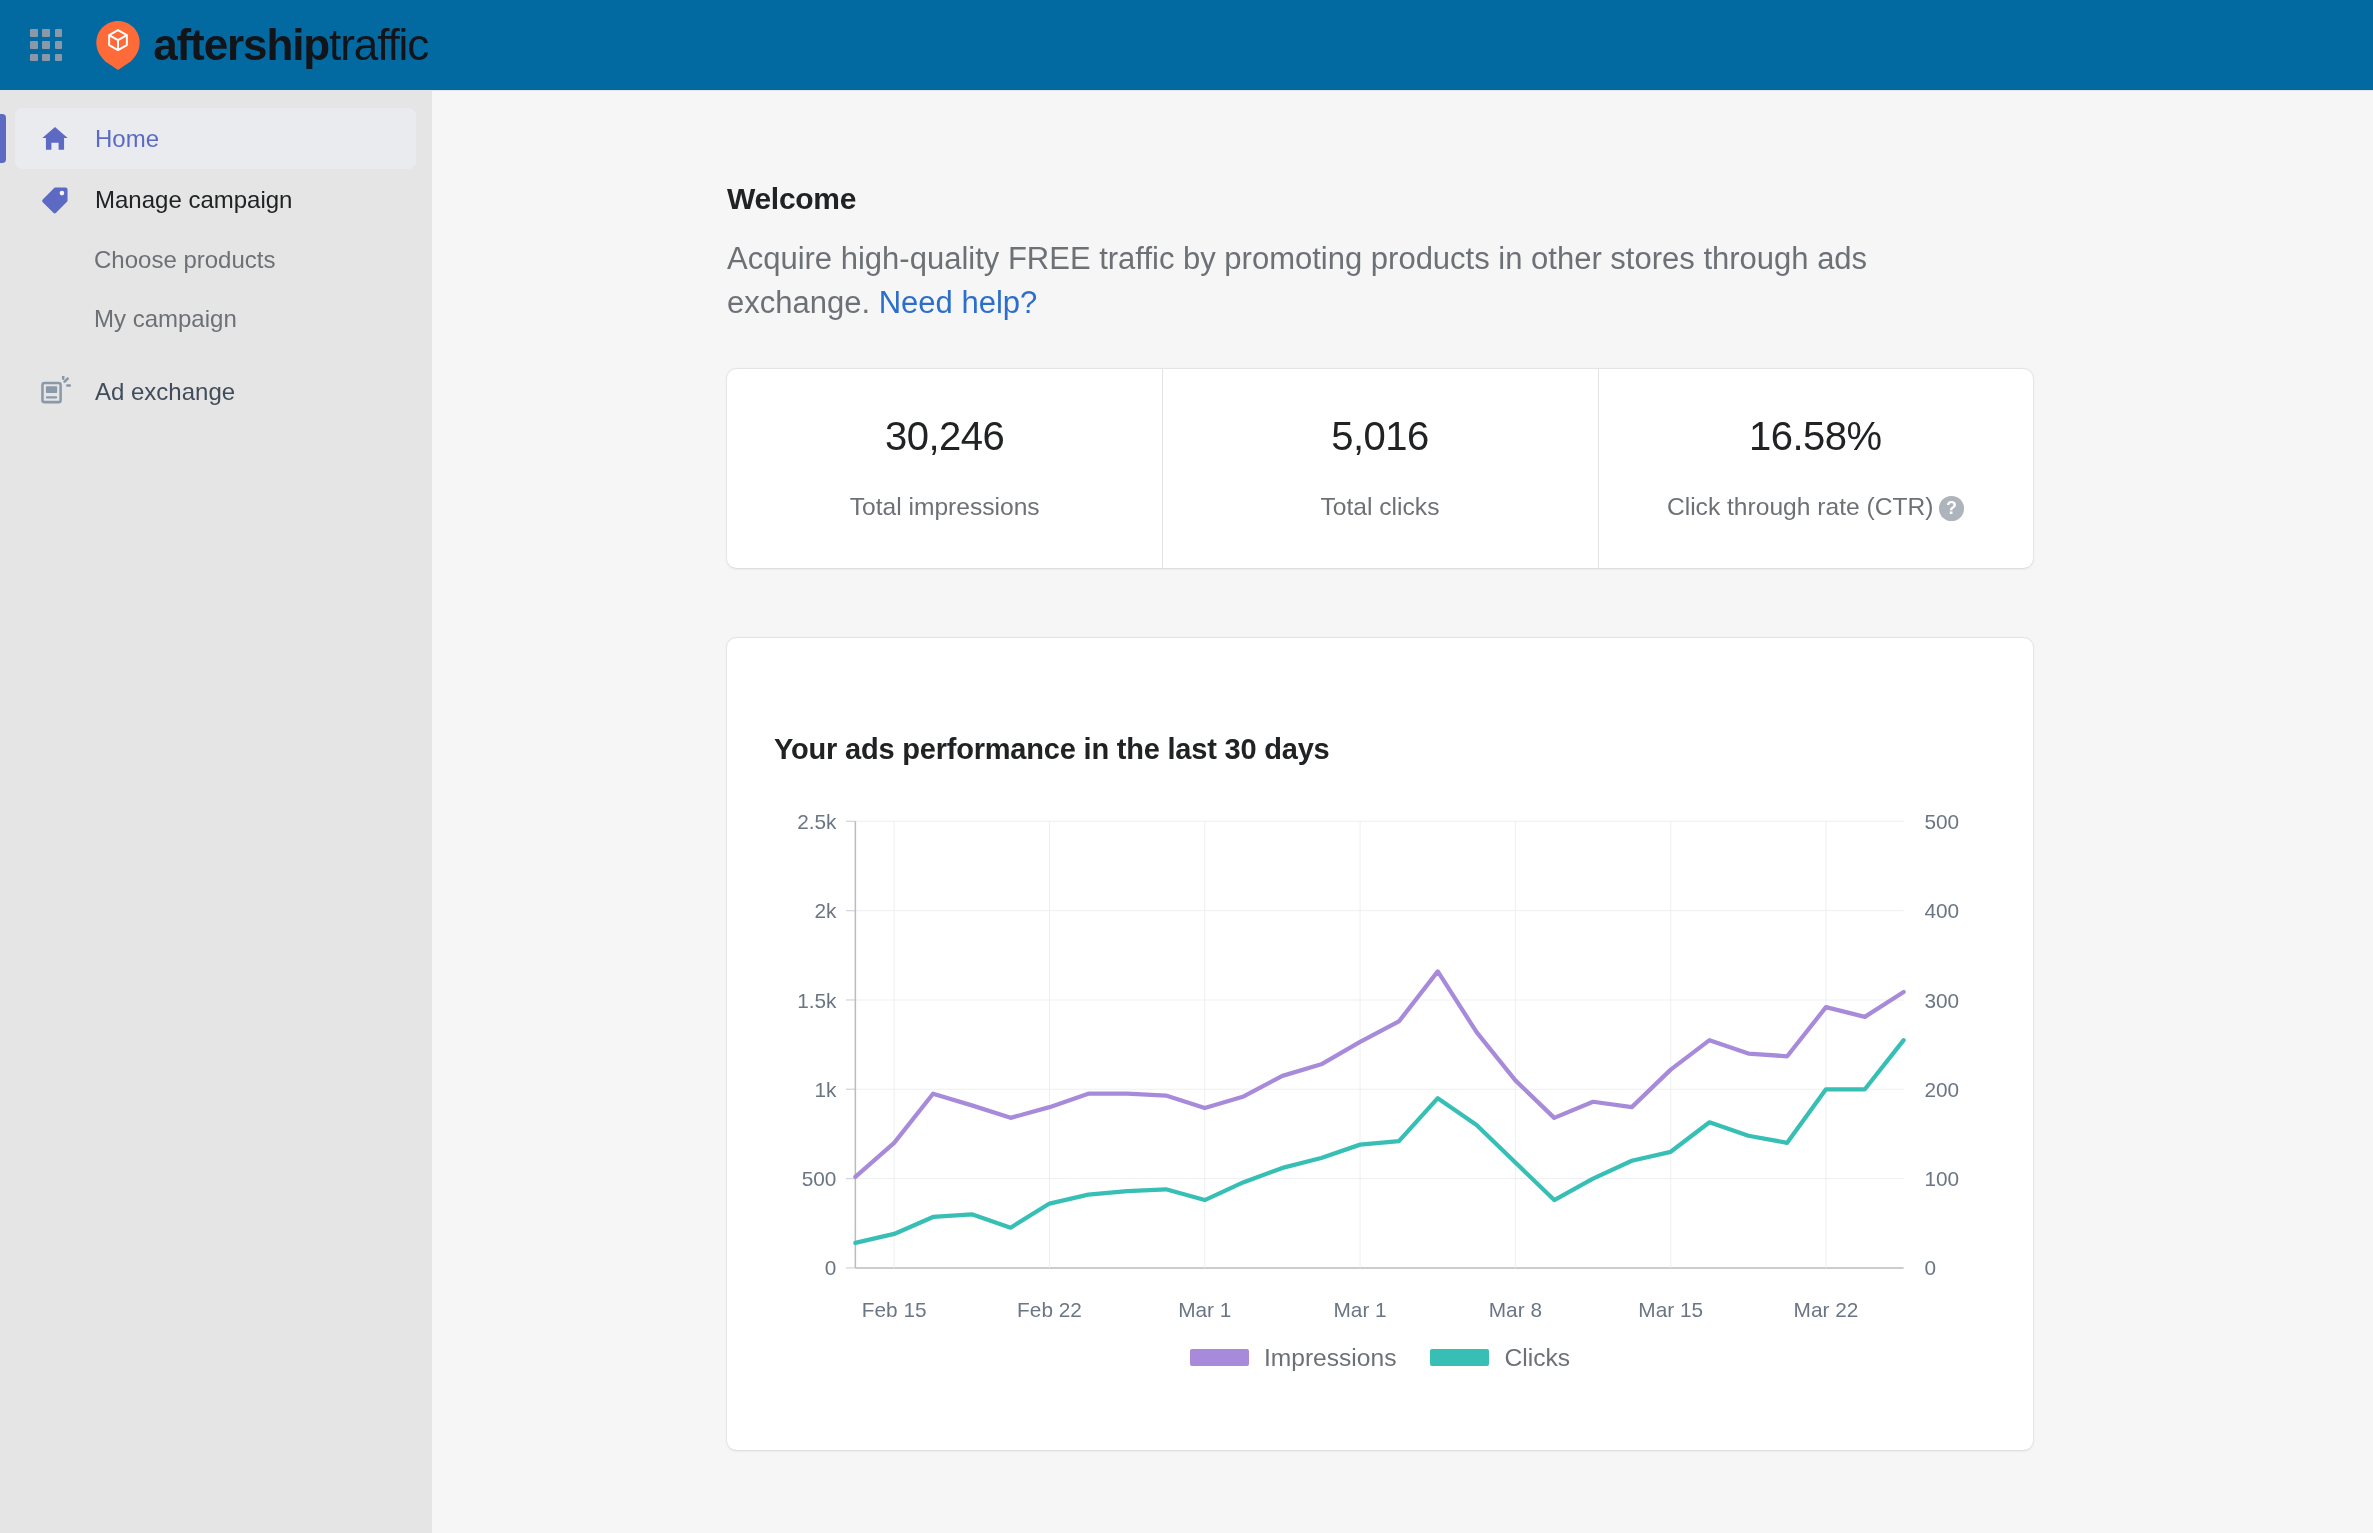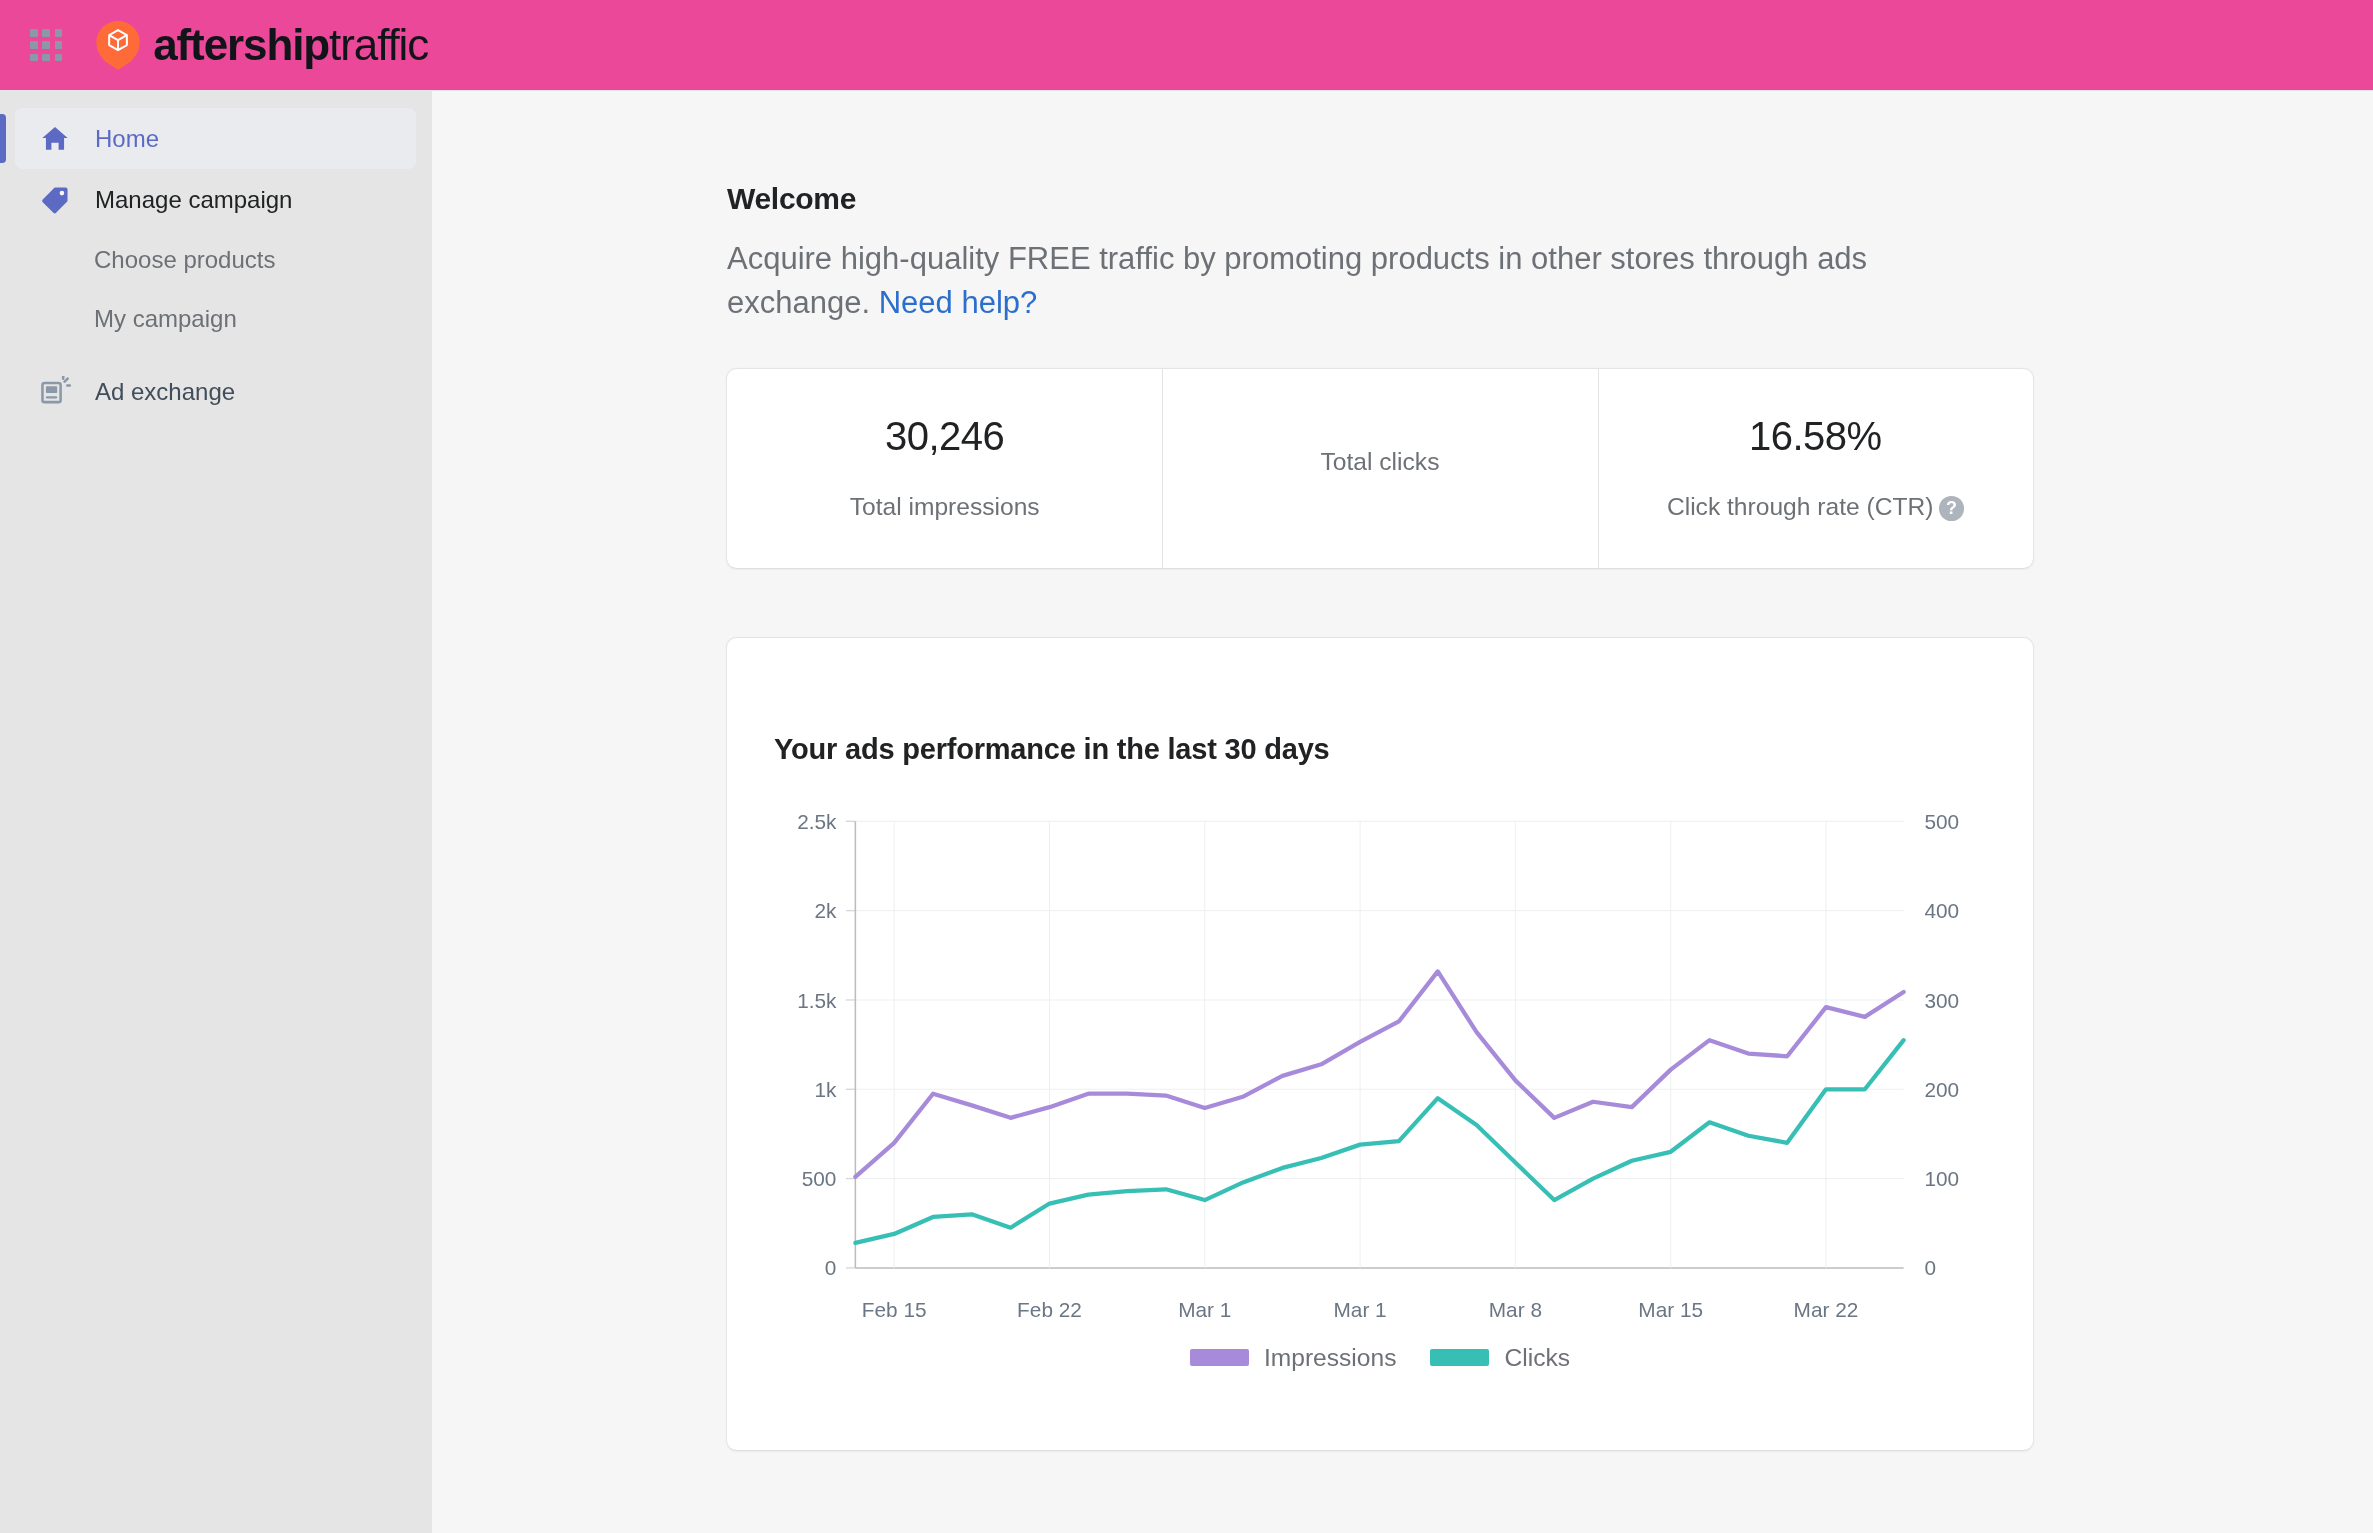--- a/index.html
+++ b/index.html
@@ -7,21 +7,21 @@
     width: 2373px; height: 1533px;
     background: #ffffff;
     font-family: "Liberation Sans", sans-serif;
     overflow: hidden;
   }
   .app { display: flex; flex-direction: column; width: 2373px; height: 1533px; }
 
   
   .topbar {
     height: 91px; flex: 0 0 91px;
-    background: #ec4899;
+    background: #0369a1;
     border-bottom: 0.9px solid #e3e5e8;
     display: flex; align-items: center;
     padding-left: 30px;
   }
   .grid-icon {
     width: 32px; height: 32px;
     display: grid;
     grid-template-columns: repeat(3, 7.6px);
     grid-template-rows: repeat(3, 7.6px);
     gap: 4.7px;
@@ -217,20 +217,21 @@
         </div>
 
         <div class="stats">
           <div class="stat">
             <div class="stat-value">30,246</div>
             <div class="stat-label">
               <span>Total impressions</span>
             </div>
           </div>
           <div class="stat">
+            <div class="stat-value">5,016</div>
             <div class="stat-label">
               <span>Total clicks</span>
             </div>
           </div>
           <div class="stat">
             <div class="stat-value">16.58%</div>
             <div class="stat-label">
               <span>Click through rate (CTR)</span>
               <span class="help-icon">?</span>
             </div>

